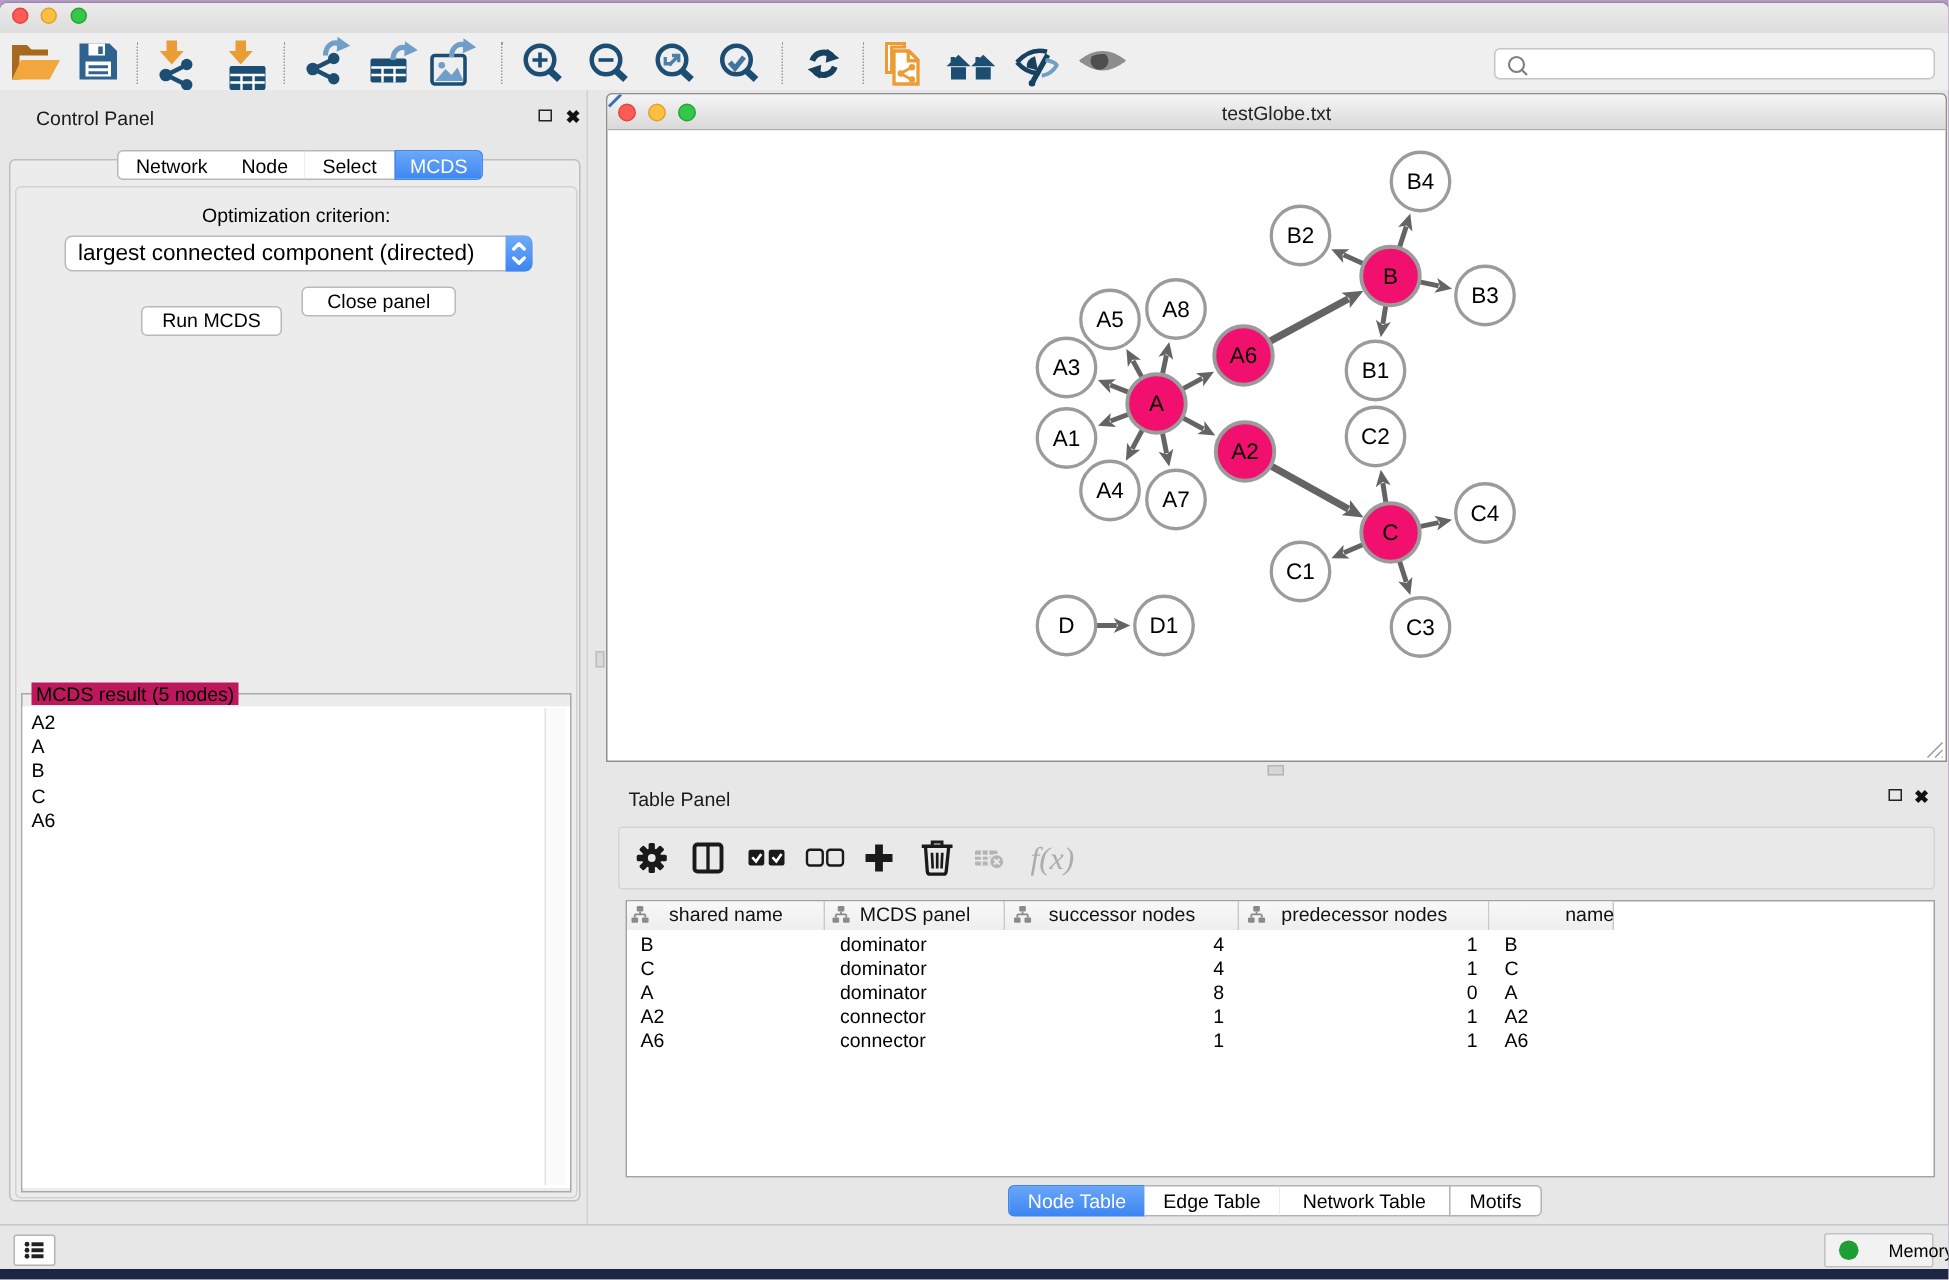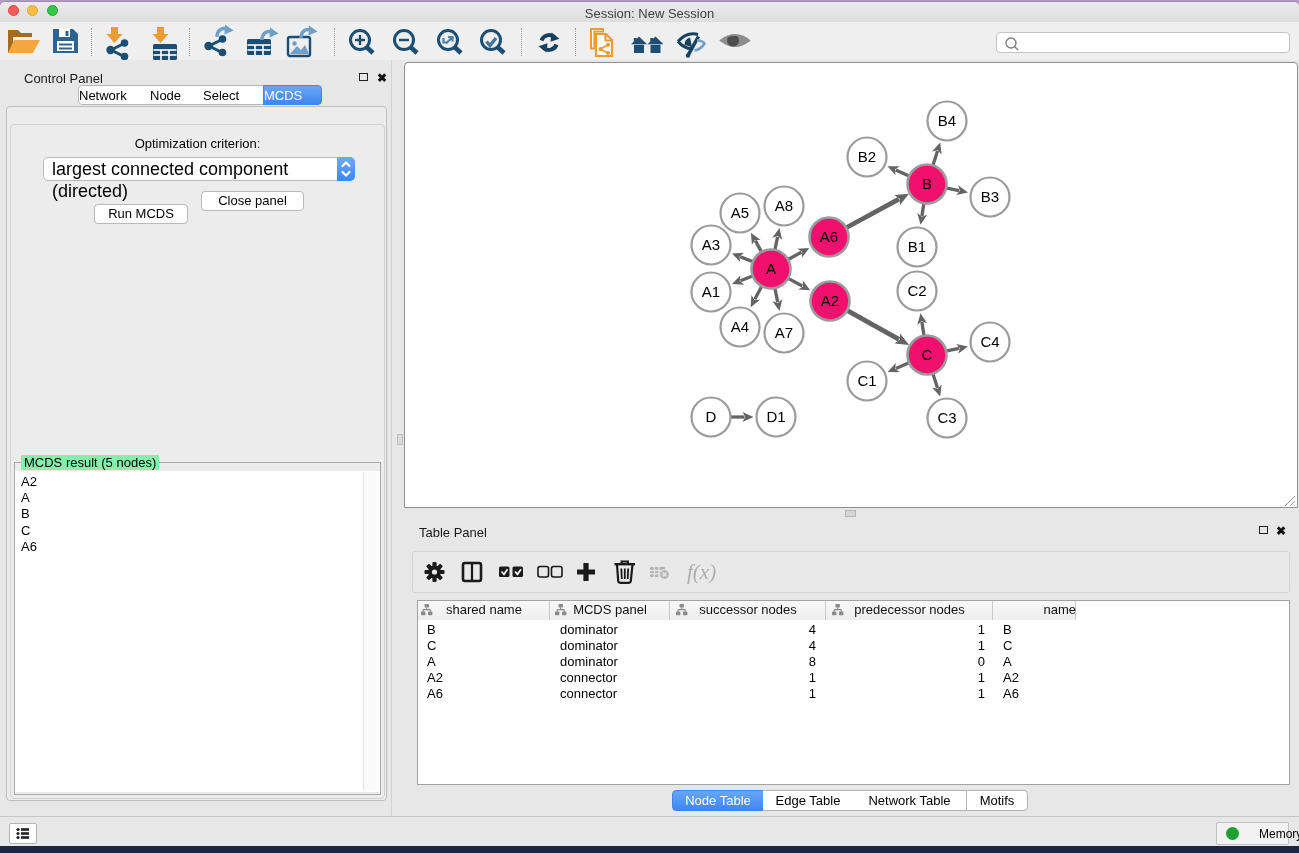--- a/index.html
+++ b/index.html
@@ -12,28 +12,28 @@
 .tl.r{background:#fc5b57;border:1px solid #e2463f}
 .tl.y{background:#fdbe41;border:1px solid #e0a135}
 .tl.g{background:#34c84a;border:1px solid #2aa334}
 .wtitle{width:100%;top:4px;text-align:center;font-size:13px;color:#404040}
 .toolbar{left:0;top:22px;width:100%;height:38px;background:#efefef}
 .tsep{top:28px;width:0;height:28px;border-left:1px dotted #9a9a9a}
 .searchbox{left:996px;top:32px;width:294px;height:21px;background:#fff;border:1px solid #c4c4c4;border-radius:4px}
 
 .cp-title{left:24px;top:71px;font-size:13px;color:#1a1a1a}
 .panelbox{left:6px;top:106px;width:381px;height:695px;background:#ececec;border:1px solid #bfbfbf;border-radius:4px}
-.tab{top:85px;height:20px;background:#fff;border:1px solid #b7b7b7;font-size:13px;color:#000;text-align:left;line-height:19px}
+.tab{top:100px;height:20px;background:#fff;border:1px solid #b7b7b7;font-size:13px;color:#000;text-align:center;line-height:19px}
 .tab.sel{background:linear-gradient(#6aa7f8,#3f87f2);color:#fff;border-color:#3f87f2}
 .cp-label{left:0px;top:136px;width:395px;text-align:center;font-size:13px;color:#000}
-.cp-select{left:43px;top:157px;width:312px;height:24px;background:#fff;border:1px solid #b9b9b9;border-radius:5px;font-size:18px;line-height:22px;padding-left:8px;color:#000}
+.cp-select{left:43px;top:157px;width:312px;height:24px;background:#fff;border:1px solid #b9b9b9;border-radius:5px;font-size:15px;line-height:22px;padding-left:8px;color:#000}
 .cp-stepper{left:337px;top:157px;width:18px;height:24px;background:linear-gradient(#6fabf9,#3c85f3);border-radius:0 5px 5px 0}
 .btn{height:20px;background:#fff;border:1px solid #b9b9b9;border-radius:4px;font-size:13px;text-align:center;line-height:18px;color:#000}
 .groupbox{left:14px;top:462px;width:367px;height:333px;border:1px solid #a9a9a9}
-.grouplabel{left:21px;top:455px;background:#86efac;padding:0 3px;font-size:13px;color:#000}
+.grouplabel{left:21px;top:455px;background:#be185d;padding:0 3px;font-size:13px;color:#000}
 .mcdslist{left:15px;top:471px;width:365px;height:321px;background:#fff;font-size:13px;line-height:16.2px;padding:3px 0 0 6px;color:#000}
 .sbtrack{left:363px;top:472px;width:14px;height:318px;background:#fafafa;border-left:1px solid #e3e3e3}
 
 .vgut{left:391px;top:60px;width:13px;height:756px;background:#e7e7e7;border-left:1px solid #d2d2d2}
 .vgrip{left:397px;top:434px;width:6px;height:11px;background:#d9d9d9;border:1px solid #bdbdbd}
 
 .netwin{left:404px;top:62px;width:894px;height:446px;background:#fff;border:1px solid #8f8f8f;border-radius:4px 4px 0 0}
 .nettitle{left:0;top:0;width:100%;height:24px;background:linear-gradient(#f5f5f5,#d9d9d9);border-bottom:1px solid #b2b2b2;border-radius:4px 4px 0 0}
 .ntl{width:12px;height:12px;border-radius:50%;top:6px}
 .resize{right:1px;bottom:1px;width:13px;height:13px;overflow:hidden}
@@ -55,21 +55,20 @@
 .closeico{font-size:12px;font-weight:bold;color:#111}
 </style></head>
 <body>
 <div class="abs win"></div>
 <div class="abs desk-bottom"></div>
 
 <div class="abs titlebar" style="top:2px">
   <div class="abs tl r" style="left:8px"></div>
   <div class="abs tl y" style="left:27px"></div>
   <div class="abs tl g" style="left:47px"></div>
-  <div class="abs wtitle">Session: New Session</div>
 </div>
 
 <div class="abs toolbar"></div>
 <svg class="abs" style="left:0;top:22px" width="780" height="38" viewBox="0 0 780 38">
 
   <g transform="translate(7,27)">
     <path d="M1 -19 h10 l3 3 h11 v4 h-24 z" fill="#a56a1d"></path>
     <rect x="1" y="-16" width="5" height="20" fill="#a56a1d"></rect>
     <path d="M1 4 L7 -9 H33 L26 4 Z" fill="#f2a73e"></path>
   </g>
@@ -239,20 +238,30 @@
 <div class="abs btn" style="left:201px;top:191px;width:103px">Close panel</div>
 <div class="abs groupbox"></div>
 <div class="abs grouplabel">MCDS result (5 nodes)</div>
 <div class="abs mcdslist">A2<br>A<br>B<br>C<br>A6</div>
 <div class="abs sbtrack"></div>
 
 <div class="abs vgut"></div>
 <div class="abs vgrip"></div>
 
 <div class="abs netwin">
+  <div class="abs nettitle">
+      <svg class="abs" style="left:0;top:0" width="14" height="14">
+        <path d="M0 0 L14 0 L0 14 Z" fill="none"></path>
+        <path d="M1 8 L9 0" stroke="#3a6fb5" stroke-width="2"></path>
+      </svg>
+    <div class="abs ntl" style="left:7px;background:#fc5b57;border:1px solid #e2463f"></div>
+    <div class="abs ntl" style="left:27px;background:#fdbe41;border:1px solid #e0a135"></div>
+    <div class="abs ntl" style="left:47px;background:#34c84a;border:1px solid #2aa334"></div>
+    <div class="abs" style="width:100%;top:5px;text-align:center;font-size:13px;color:#222">testGlobe.txt</div>
+  </div>
   <svg class="abs" style="left:0;top:24px" width="892" height="420" font-family="Liberation Sans,sans-serif">
 <line x1="348.3" y1="188.8" x2="335.4" y2="193.7" stroke="#646464" stroke-width="3.3"></line>
 <path d="M335.5 188.3 L327.0 196.9 L339.1 197.7 L334.7 194.0 Z" fill="#646464"></path>
 <line x1="348.4" y1="174.9" x2="335.2" y2="169.7" stroke="#646464" stroke-width="3.3"></line>
 <path d="M339.0 165.8 L326.9 166.4 L335.2 175.1 L334.5 169.4 Z" fill="#646464"></path>
 <line x1="357.0" y1="198.8" x2="349.8" y2="212.2" stroke="#646464" stroke-width="3.3"></line>
 <path d="M346.4 208.1 L345.6 220.2 L355.2 212.8 L349.5 212.9 Z" fill="#646464"></path>
 <line x1="356.8" y1="165.4" x2="350.3" y2="153.6" stroke="#646464" stroke-width="3.3"></line>
 <path d="M355.6 152.9 L345.9 145.7 L346.9 157.7 L349.9 152.9 Z" fill="#646464"></path>
 <line x1="369.8" y1="200.6" x2="372.7" y2="215.1" stroke="#646464" stroke-width="3.3"></line>

